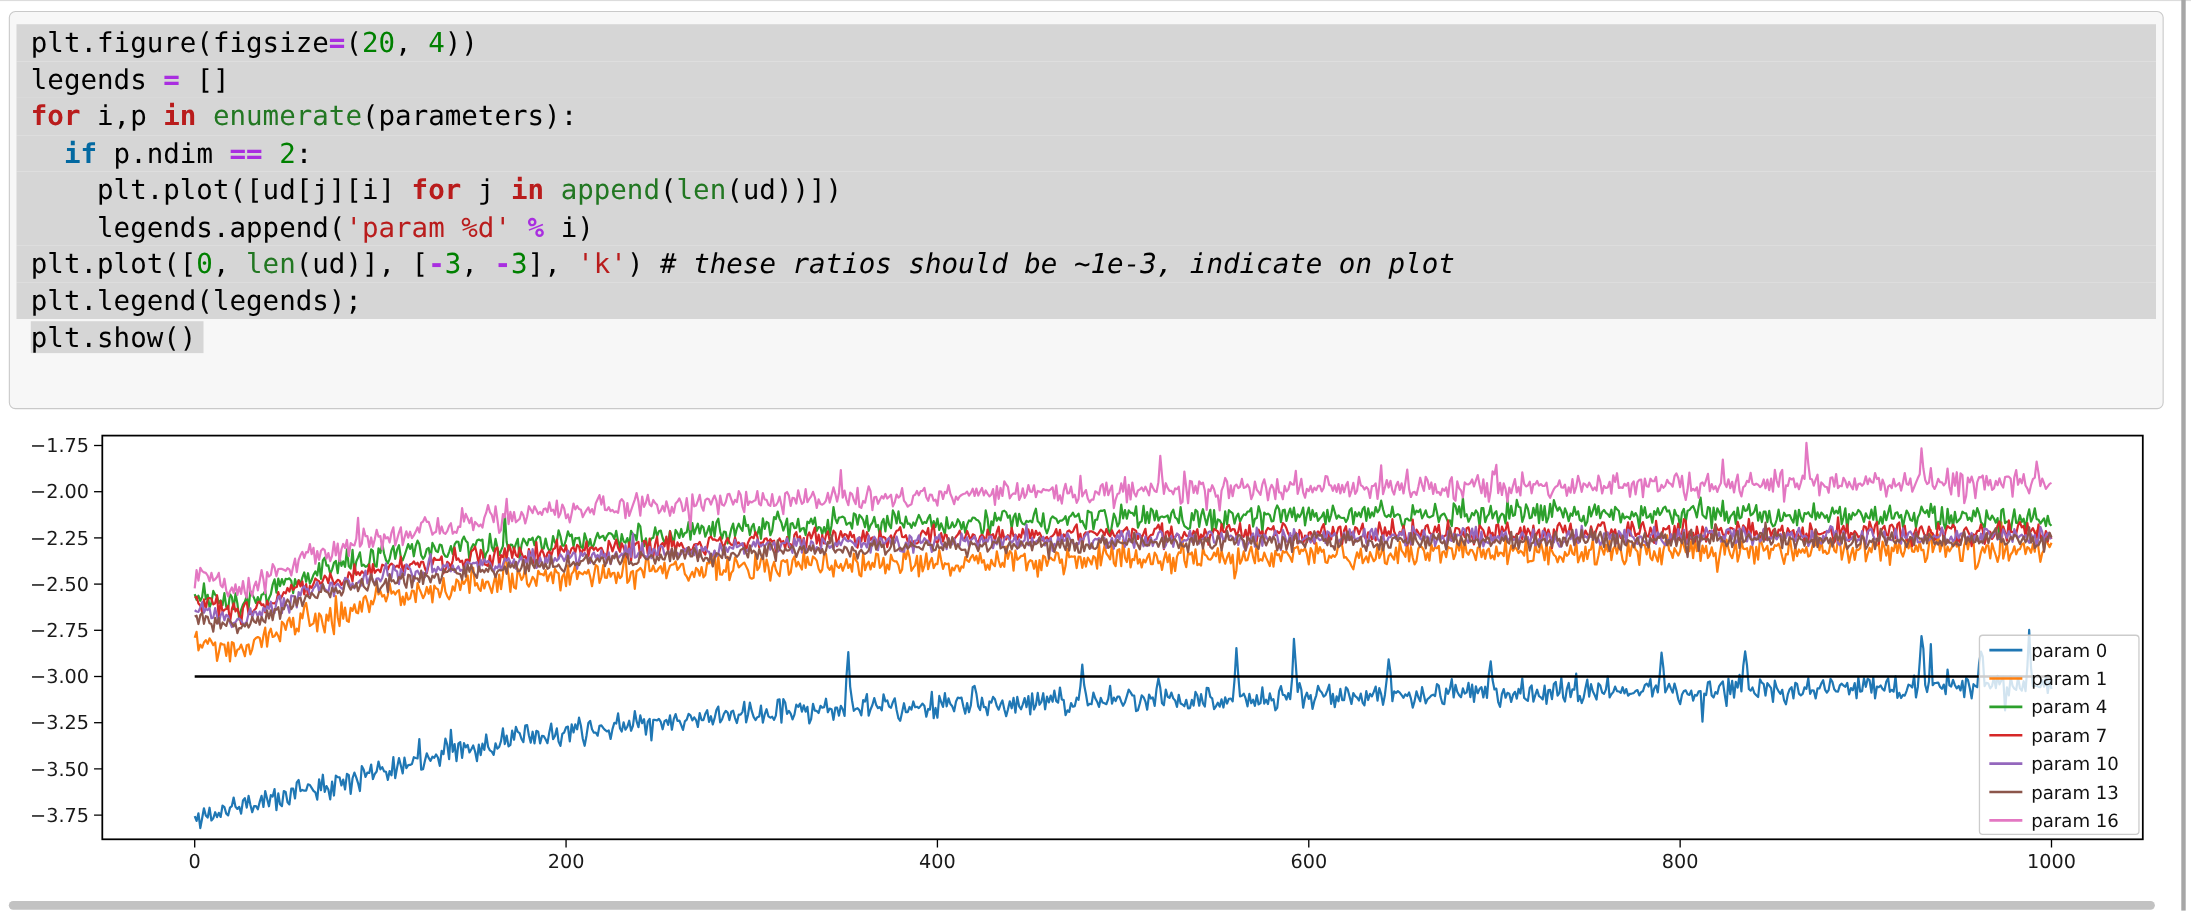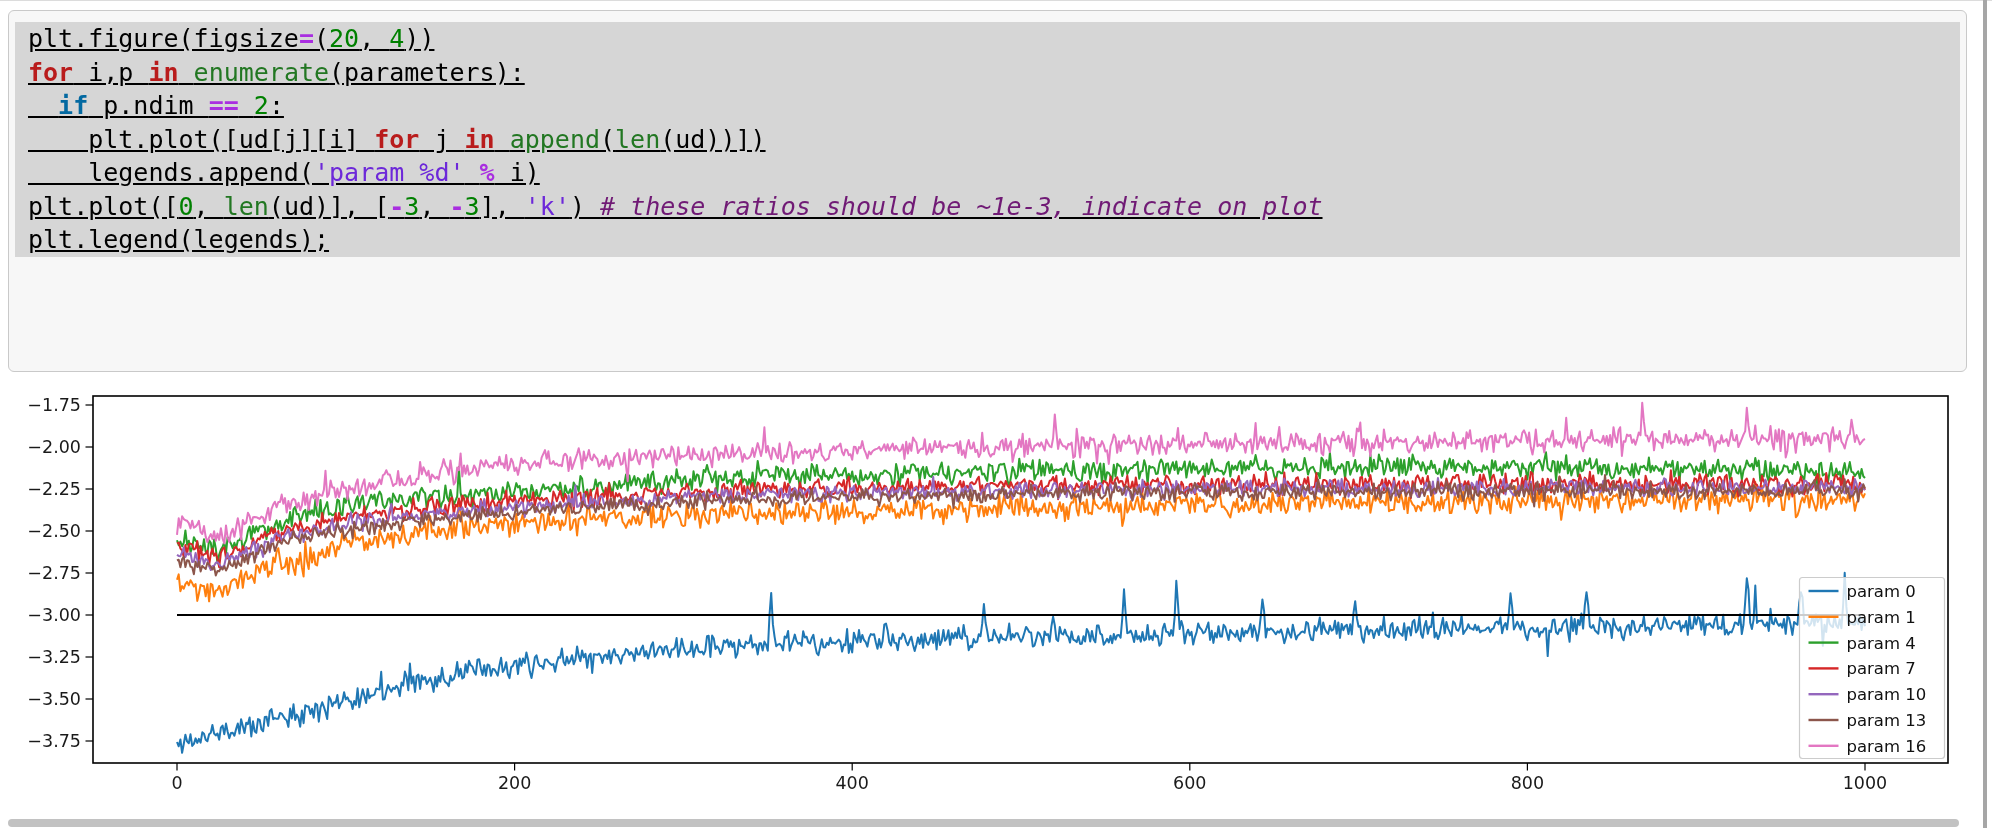--- a/index.html
+++ b/index.html
@@ -13,45 +13,47 @@
     font-size:25px;}
   .code-line{height:33.5px;line-height:33.5px;white-space:pre;padding-left:13px;}
   .code-line.sel{background:#d6d6d6;}
   .sel-text{background:#d6d6d6;padding-right:6px;}
   .t-p{color:#000000;}
   .t-k{color:#b91c1c;font-weight:bold;}
   .t-k2{color:#0369a1;font-weight:bold;}
   .t-o{color:#a92ee0;font-weight:bold;}
   .t-n{color:#008000;}
   .t-b{color:#227722;margin-top:12px;}
-  .t-s{color:#6d28d9;}
-  .t-c{color:#701a75;font-style:italic;}
+  .t-s{color:#b91c1c;}
+  .t-c{color:#000000;font-style:italic;}
   
   #plot-svg{position:absolute;left:0;top:0;z-index:0;}
-  #code-cell{z-index:2;text-decoration:underline;}
+  #code-cell{z-index:2;}
   
   #h-scrollbar{position:absolute;left:8px;top:819px;width:1951px;height:7.5px;
     background:#c2c2c2;border-radius:4px;z-index:3;}
   #v-edge{position:absolute;left:1983px;top:0;width:3.5px;height:828px;background:#a6a6a6;z-index:3;}
 </style>
 </head>
 <body>
 <div id="stage">
 
   <div id="top-edge"></div>
 
   <div id="code-cell">
     <div id="code-lines">
         <div class="code-line sel"><span class="t-p">plt.figure(figsize</span><span class="t-o">=</span><span class="t-p">(</span><span class="t-n">20</span><span class="t-p">, </span><span class="t-n">4</span><span class="t-p">))</span></div>
+        <div class="code-line sel"><span class="t-p">legends </span><span class="t-o">=</span><span class="t-p"> []</span></div>
         <div class="code-line sel"><span class="t-k">for</span><span class="t-p"> i,p </span><span class="t-k">in</span><span class="t-p"> </span><span class="t-b">enumerate</span><span class="t-p">(parameters):</span></div>
         <div class="code-line sel"><span class="t-p">  </span><span class="t-k2">if</span><span class="t-p"> p.ndim </span><span class="t-o">==</span><span class="t-p"> </span><span class="t-n">2</span><span class="t-p">:</span></div>
         <div class="code-line sel"><span class="t-p">    plt.plot([ud[j][i] </span><span class="t-k">for</span><span class="t-p"> j </span><span class="t-k">in</span><span class="t-p"> </span><span class="t-b">append</span><span class="t-p">(</span><span class="t-b">len</span><span class="t-p">(ud))])</span></div>
         <div class="code-line sel"><span class="t-p">    legends.append(</span><span class="t-s">'param %d'</span><span class="t-p"> </span><span class="t-o">%</span><span class="t-p"> i)</span></div>
         <div class="code-line sel"><span class="t-p">plt.plot([</span><span class="t-n">0</span><span class="t-p">, </span><span class="t-b">len</span><span class="t-p">(ud)], [</span><span class="t-o">-</span><span class="t-n">3</span><span class="t-p">, </span><span class="t-o">-</span><span class="t-n">3</span><span class="t-p">], </span><span class="t-s">'k'</span><span class="t-p">) </span><span class="t-c"># these ratios should be ~1e-3, indicate on plot</span></div>
         <div class="code-line sel"><span class="t-p">plt.legend(legends);</span></div>
+        <div class="code-line"><span class="sel-text"><span class="t-p">plt.show()</span></span></div>
       </div>
   </div>
 
   <svg id="plot-svg" width="1992" height="828">
       <defs>
         <clipPath id="frameclip">
           <rect x="93" y="396" width="1855" height="367"></rect>
         </clipPath>
       </defs>
       <g>

